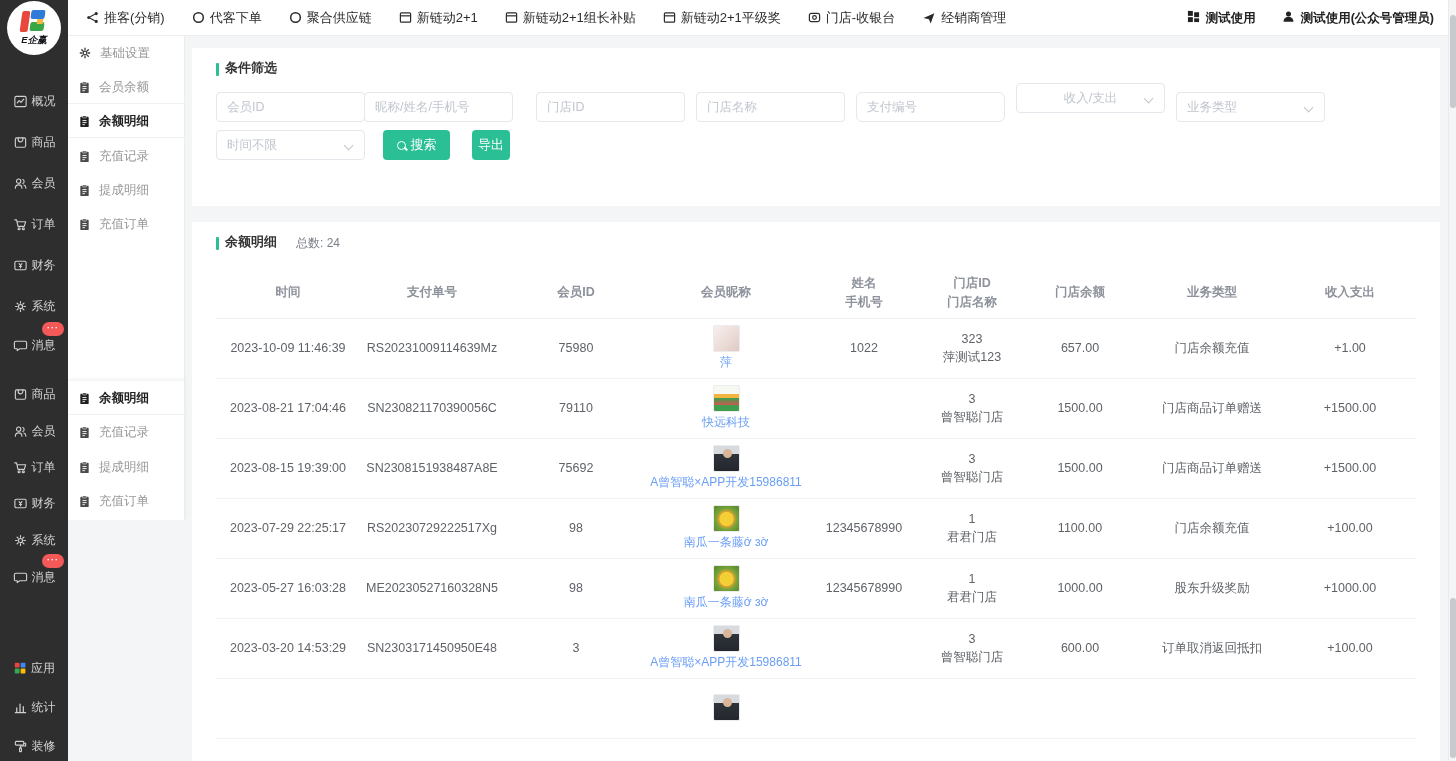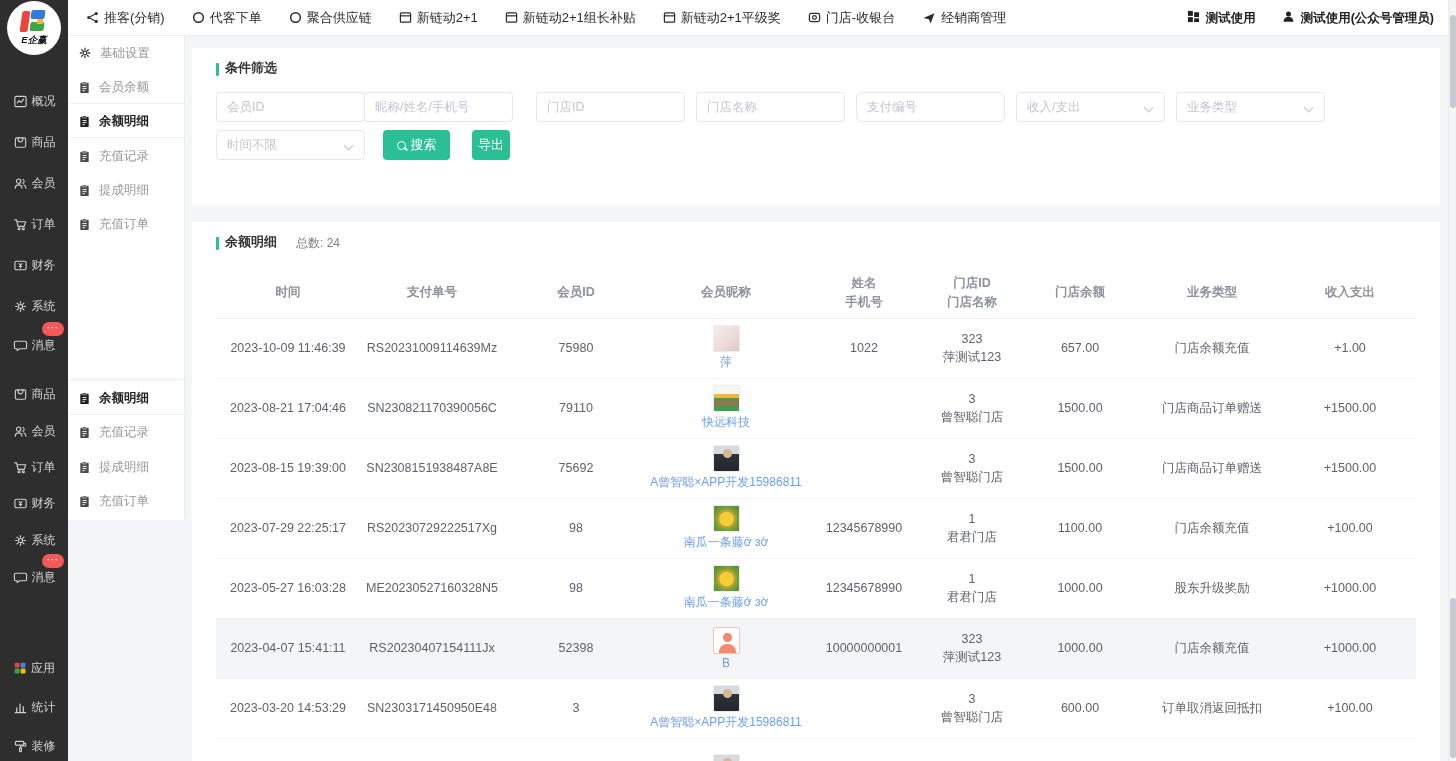--- a/index.html
+++ b/index.html
@@ -462,21 +462,21 @@
   <div class="card" style="left:192px;top:48px;width:1248px;height:158px;">
     <div class="sec-bar" style="left:24px;top:15px;"></div>
     <div class="sec-title" style="left:33px;top:11px;">条件筛选</div>
 
     <input class="f-input" style="left: 24px; top: 44px;" placeholder="会员ID">
     <input class="f-input" style="left: 172px; top: 44px;" placeholder="昵称/姓名/手机号">
     <input class="f-input" style="left: 344px; top: 44px;" placeholder="门店ID">
     <input class="f-input" style="left: 504px; top: 44px;" placeholder="门店名称">
     <input class="f-input" style="left: 664px; top: 44px; border-radius: 6px;" placeholder="支付编号">
 
-    <div class="f-select" style="left:824px;top:44px;">
+    <div class="f-select" style="left:824px;top:35px;justify-content:center;">
       <span>收入/支出</span>
       <span class="chev"></span>
     </div>
     <div class="f-select" style="left:984px;top:44px;">
       <span>业务类型</span>
       <span class="chev"></span>
     </div>
     <div class="f-select" style="left:24px;top:82px;">
       <span>时间不限</span>
       <span class="chev"></span>
@@ -597,36 +597,20 @@
                 <span class="avatar av-flower"></span>
                 <span class="nick-name">南瓜一条藤ớ ɜờ</span>
               </div>
             </td>
           <td>12345678990</td>
           <td class="two-line"><span>1</span><br><span>君君门店</span></td>
           <td>1000.00</td>
           <td>股东升级奖励</td>
           <td>+1000.00</td>
         </tr>
-        <tr class="hl">
-          <td>2023-04-07 15:41:11</td>
-          <td>RS20230407154111Jx</td>
-          <td>52398</td>
-          <td>
-              <div class="nick-cell">
-                <span class="avatar av-default"></span>
-                <span class="nick-name">B</span>
-              </div>
-            </td>
-          <td>10000000001</td>
-          <td class="two-line"><span>323</span><br><span>萍测试123</span></td>
-          <td>1000.00</td>
-          <td>门店余额充值</td>
-          <td>+1000.00</td>
-        </tr>
         <tr>
           <td>2023-03-20 14:53:29</td>
           <td>SN2303171450950E48</td>
           <td>3</td>
           <td>
               <div class="nick-cell">
                 <span class="avatar av-suit"></span>
                 <span class="nick-name">A曾智聪×APP开发15986811</span>
               </div>
             </td>

